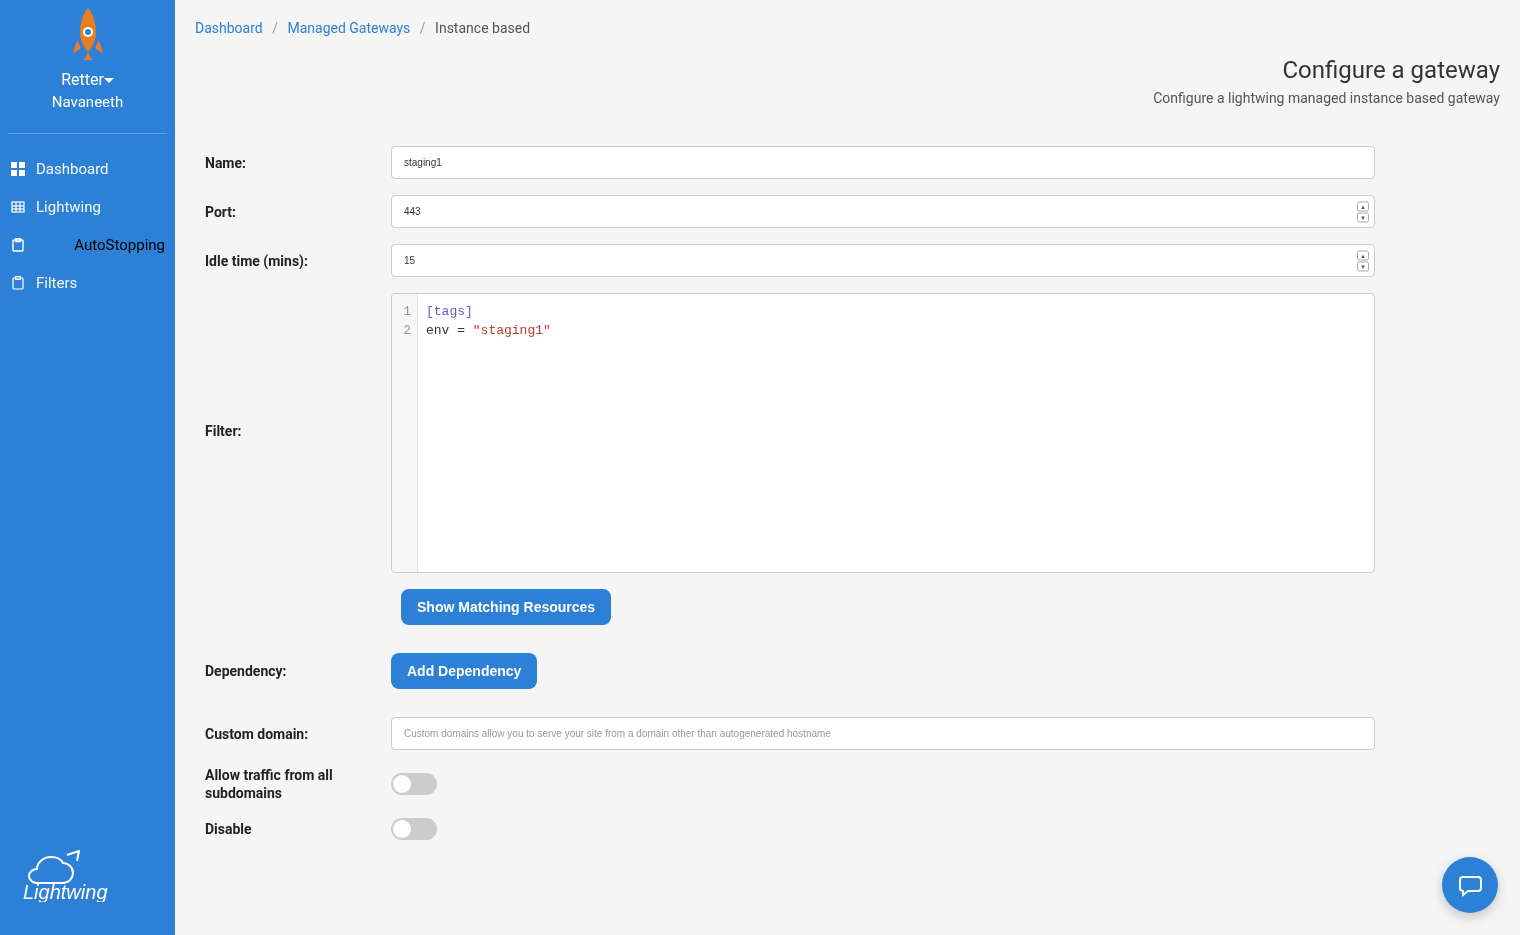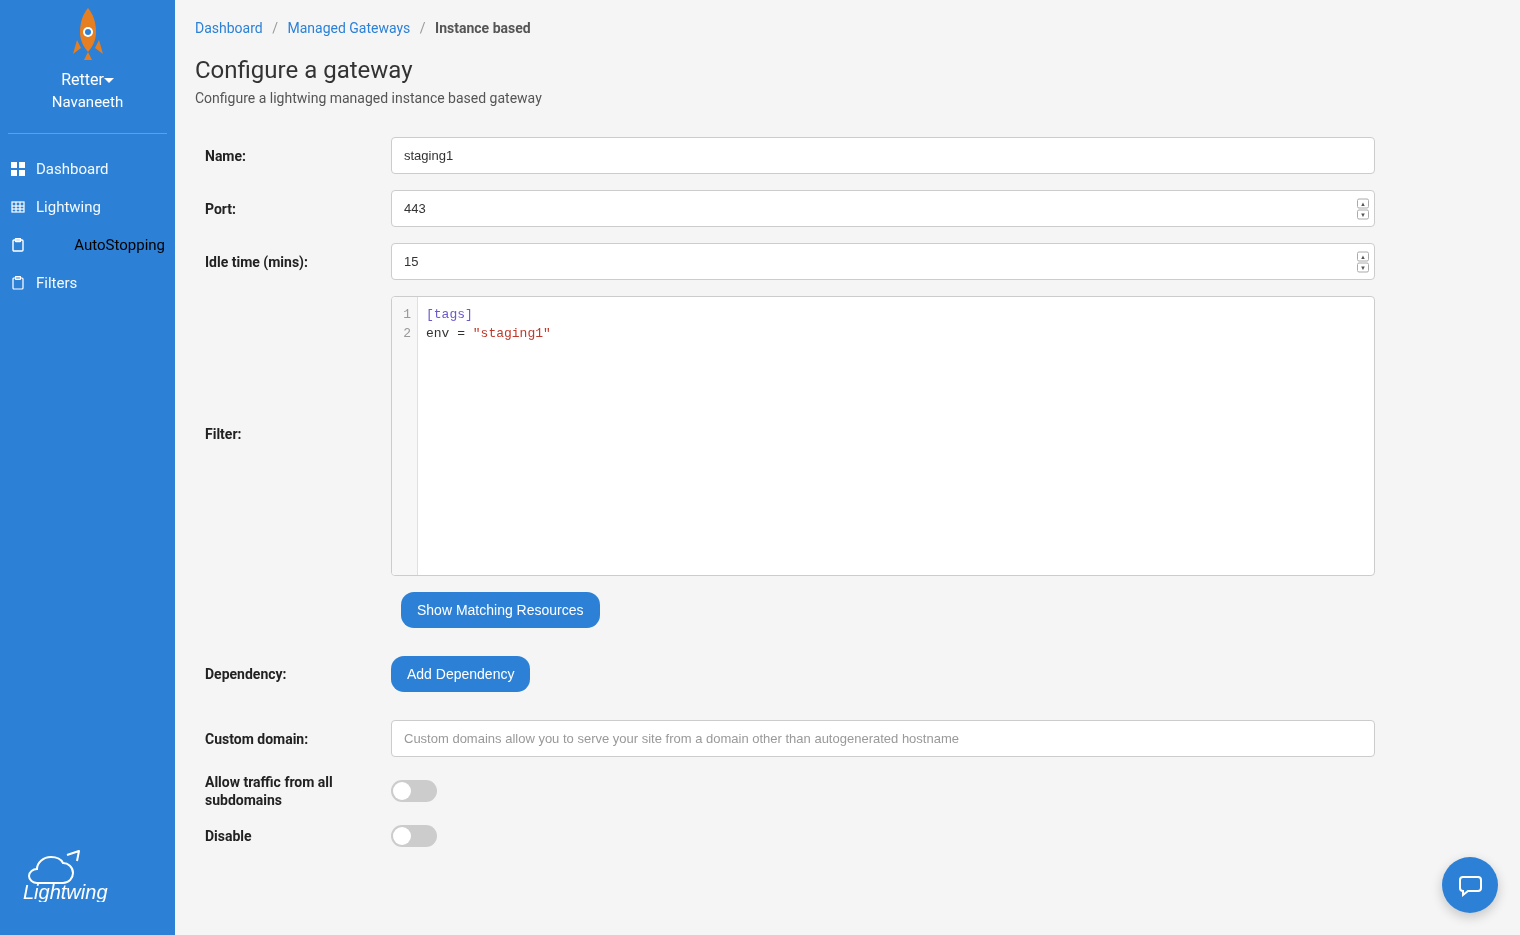--- a/index.html
+++ b/index.html
@@ -107,25 +107,24 @@
     .breadcrumb a {
       color: #2c81d6;
       text-decoration: none;
     }
     .breadcrumb .sep {
       color: #999;
       margin: 0 6px;
     }
     .breadcrumb .current {
       color: #555;
-      font-weight: bold;
     }
     .page-header {
-      text-align: left;
-      margin-bottom: 31px;
+      text-align: right;
+      margin-bottom: 40px;
     }
     .page-title {
       font-size: 24px;
       font-weight: 400;
       color: #333;
       margin-bottom: 6px;
     }
     .page-subtitle {
       font-size: 14px;
       color: #555;
@@ -150,21 +149,21 @@
       padding-left: 10px;
     }
     .form-control-wrapper {
       flex: 1;
     }
     .form-control {
       width: 100%;
       padding: 10px 12px;
       border: 1px solid #ccc;
       border-radius: 4px;
-      font-size: 13px;
+      font-size: 10px;
       background: #fff;
       color: #333;
     }
     .form-control::placeholder {
       color: #999;
     }
     .number-input-wrap {
       position: relative;
     }
     .number-spinner {
@@ -221,23 +220,24 @@
       color: #6a5acd;
     }
     .code-str {
       color: #c0392b;
     }
     .btn-primary {
       background: #2c81d6;
       color: #fff;
       border: none;
       padding: 10px 16px;
-      border-radius: 13px;
+      border-radius: 8px;
       font-size: 14px;
       cursor: pointer;
+      font-weight: bold;
     }
     .btn-row {
       margin-left: 206px;
       margin-bottom: 28px;
       margin-top: 12px;
     }
     .toggle {
       width: 46px;
       height: 22px;
       background: #ccc;

